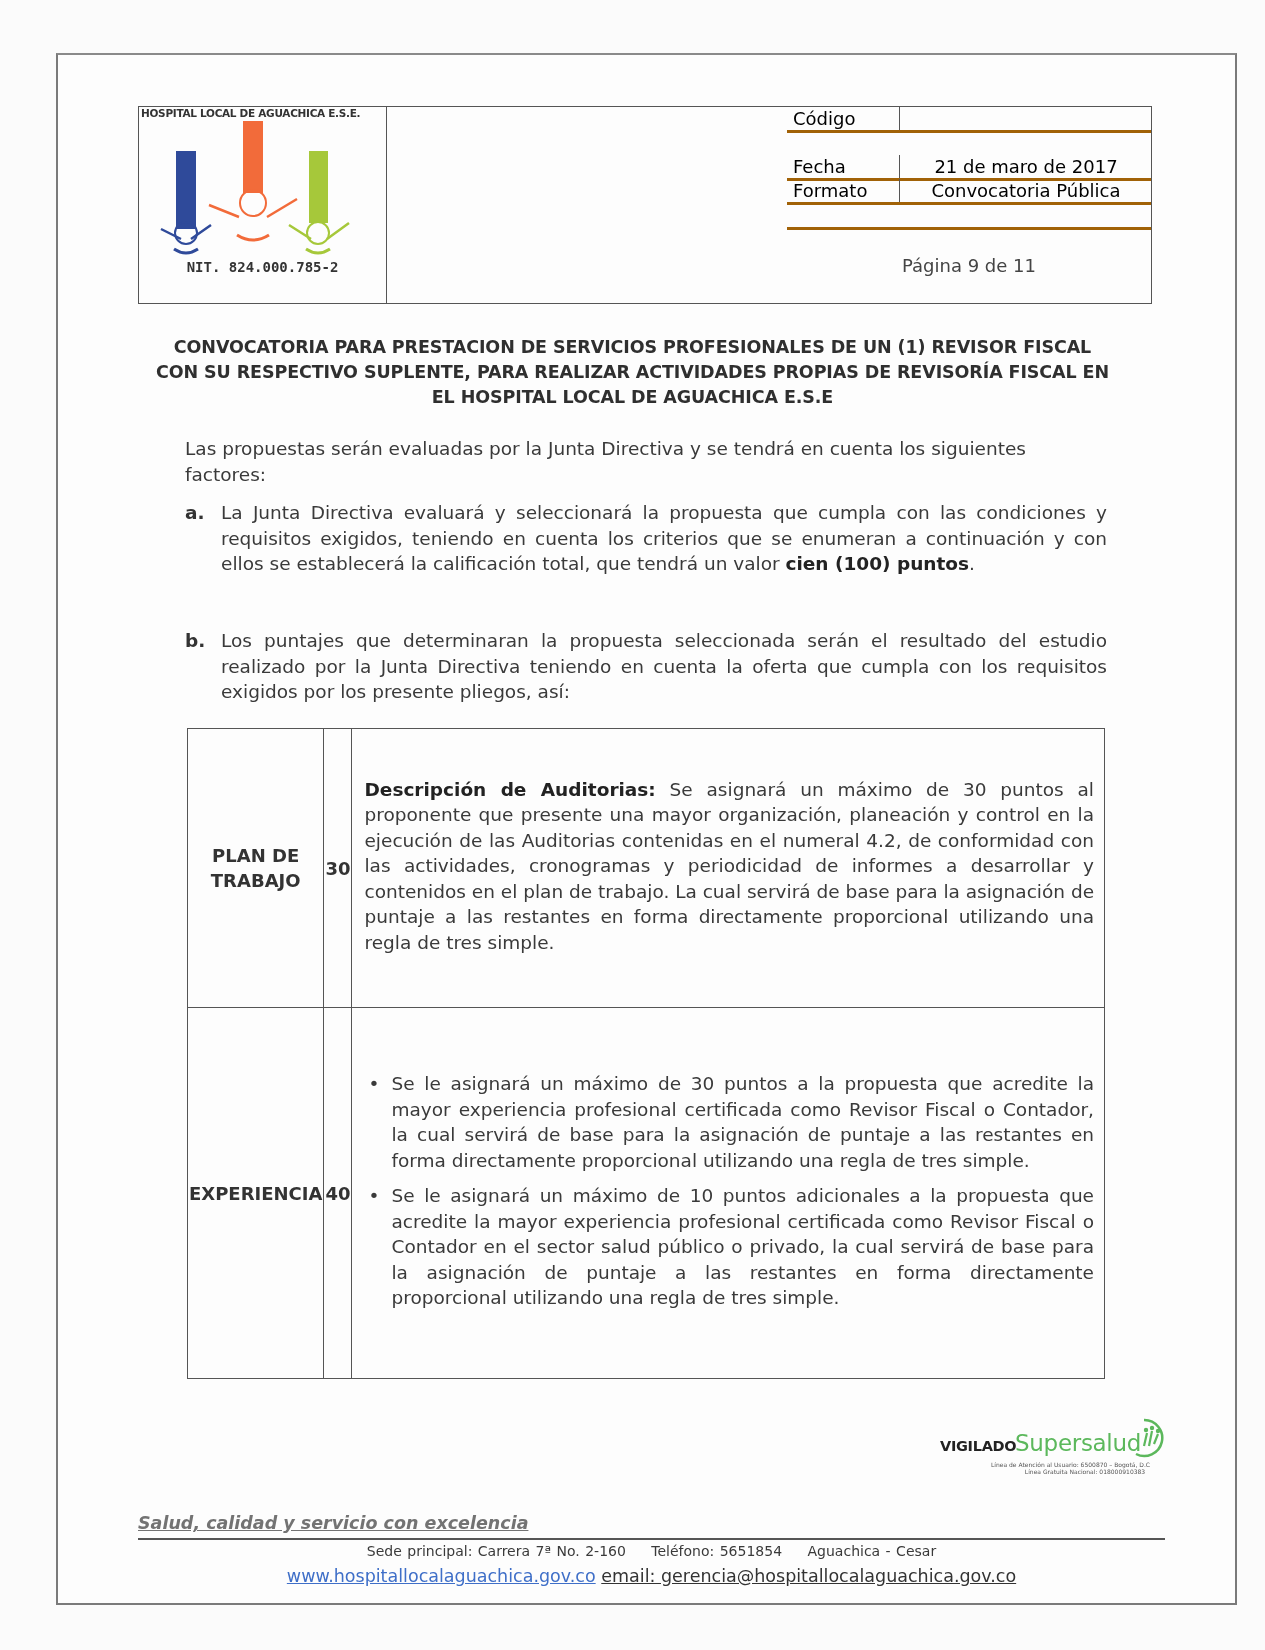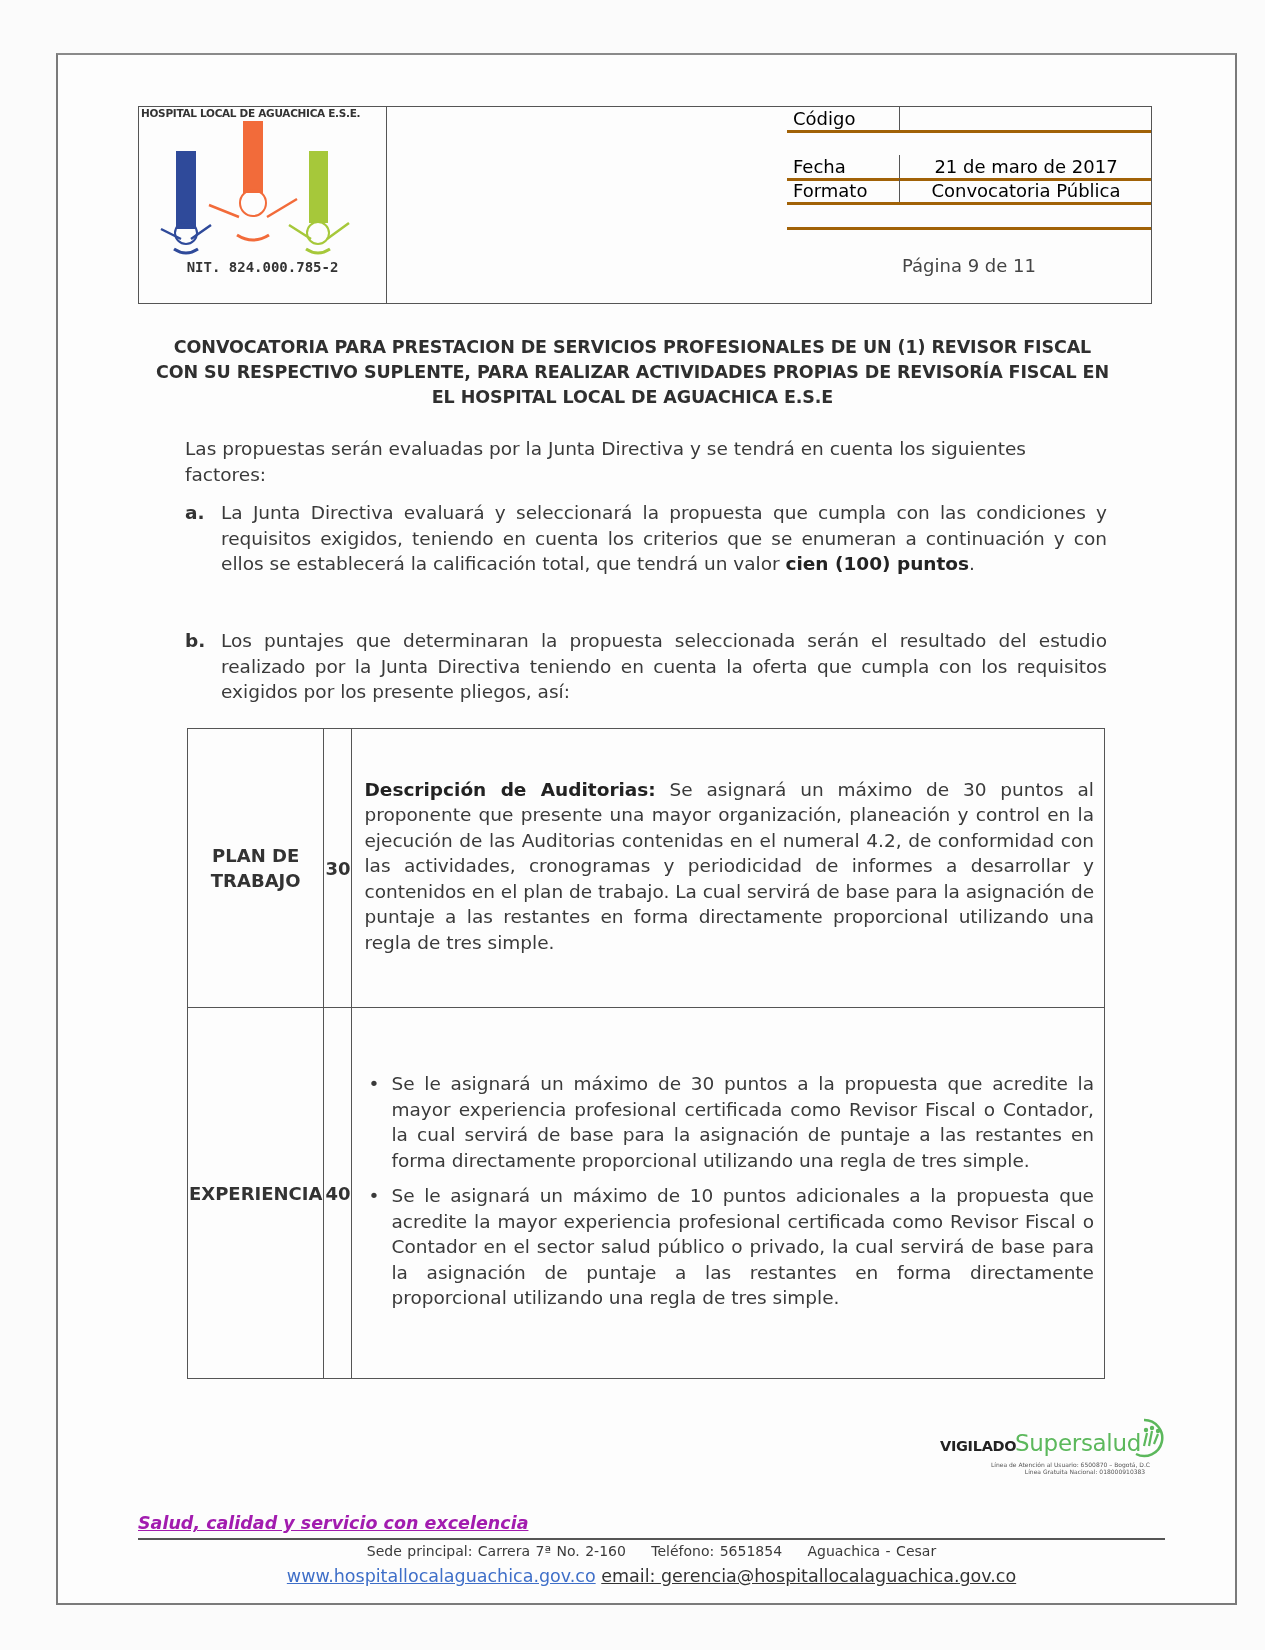--- a/index.html
+++ b/index.html
@@ -48,21 +48,21 @@
   .crit td.factor, .crit td.score { text-align: center; font-weight: bold; font-size: 18px; color: #333; line-height: 25px; }
   .crit td.desc { padding: 4px 10px 8px 12px; font-size: 18.5px; line-height: 25.5px; color: #3a3a3a; text-align: justify; text-align-last: left; }
   .crit td.desc ul { margin: 0; padding: 0; list-style: none; }
   .crit td.desc li { position: relative; padding-left: 27px; margin-bottom: 10px; }
   .crit td.desc li:last-child { margin-bottom: 0; }
   .crit td.desc li .bullet { position: absolute; left: 4px; top: 0; }
   .row-plan td { height: 266px; }
   .row-exp td { height: 358px; }
 
   
-  .slogan { position: absolute; left: 138px; top: 1513px; font-weight: bold; font-style: italic; font-size: 17.5px; color: #a21caf; }
+  .slogan { position: absolute; left: 138px; top: 1513px; font-weight: bold; font-style: italic; font-size: 17.5px; color: #737373; }
   .footer-rule { position: absolute; left: 138px; top: 1538px; width: 1027px; height: 0; border-top: 2px solid #555; }
   .address { position: absolute; left: 138px; width: 1027px; top: 1543px; text-align: center; font-size: 14px; color: #3a3a3a; word-spacing: 1px; }
   .address span { margin: 0 10px; }
   .links { position: absolute; left: 138px; width: 1027px; top: 1566px; text-align: center; font-size: 17.5px; }
   .links a { text-decoration: underline; }
   .links .www { color: #3f6fc8; }
   .links .mail { color: #333; }
   .supersalud { position: absolute; left: 940px; top: 1416px; width: 230px; height: 60px; }
   .vigilado { position: absolute; left: 0; top: 22px; font-weight: bold; font-size: 14.5px; color: #222; letter-spacing: -0.3px; }
   .ss-brand { position: absolute; left: 75px; top: 14px; font-size: 23px; color: #5cb85c; letter-spacing: -0.3px; }

